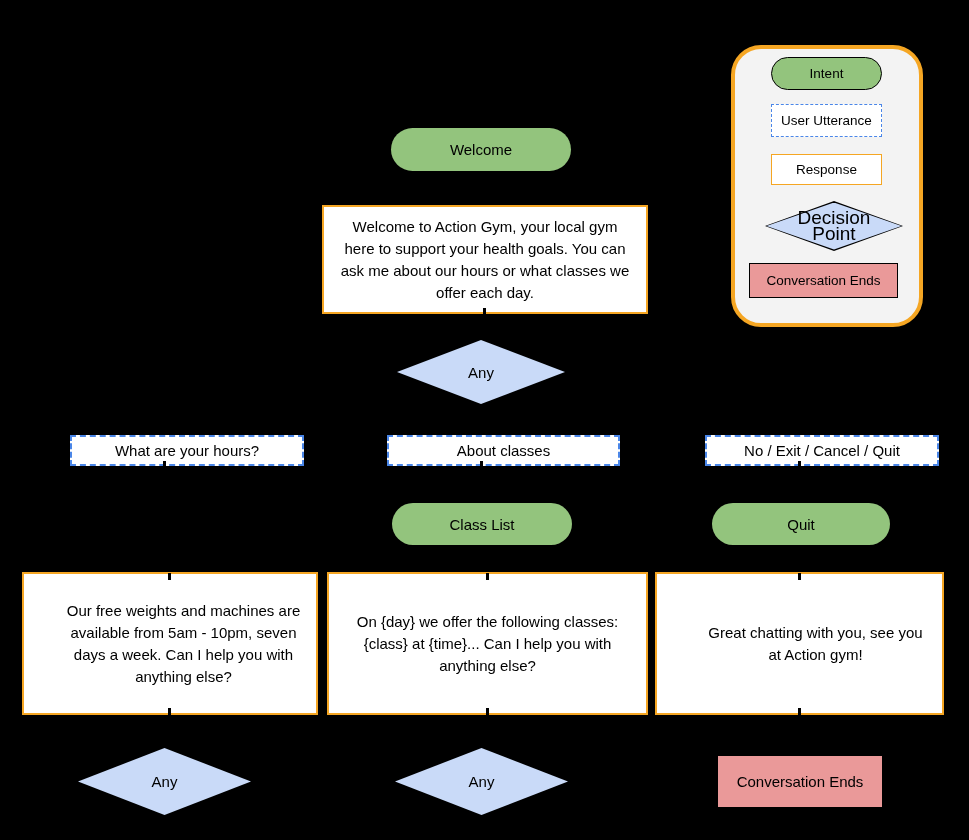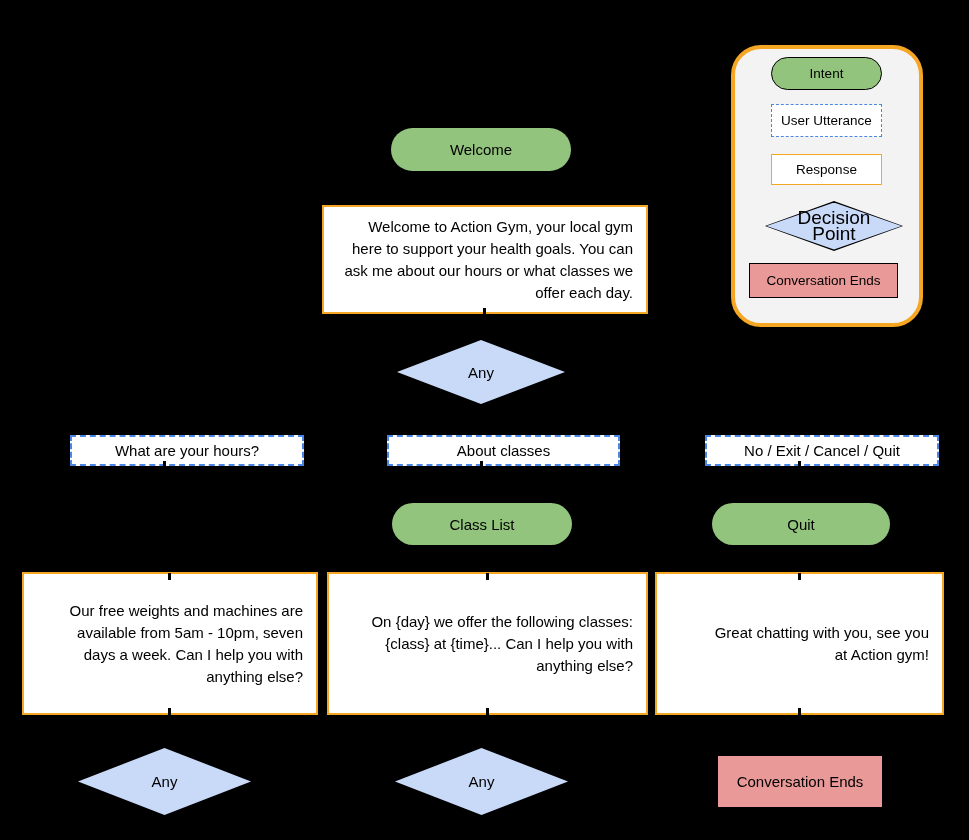--- a/index.html
+++ b/index.html
@@ -12,21 +12,21 @@
   .node{
     position:absolute;box-sizing:border-box;
     display:flex;align-items:center;justify-content:center;
     text-align:center;font-size:15px;
   }
   .start{background:var(--start-gray,#c9c9c9);}
   .pill{background:var(--intent-green,#93c47d);border-radius:999px;}
   .utterance{background:#ffffff;border:2px dashed var(--utterance-dash-blue,#4a86e8);margin-left:22px;}
   .response{
     background:#ffffff;border:2px solid var(--accent-orange,#f5a623);
-    justify-content:flex-start;text-align:right;line-height:22px;padding:0 13px;
+    justify-content:flex-start;text-align:center;line-height:22px;padding:0 13px;
   }
   .response span{display:block;}
   .diamond{
     background:var(--decision-blue,#c9daf8);
     clip-path:polygon(50% 0,100% 50%,50% 100%,0 50%);
   }
   .ends{background:var(--ends-pink,#ea9999);border:1px solid #000;}
   .tick{position:absolute;width:3px;background:#000;}
 
   

